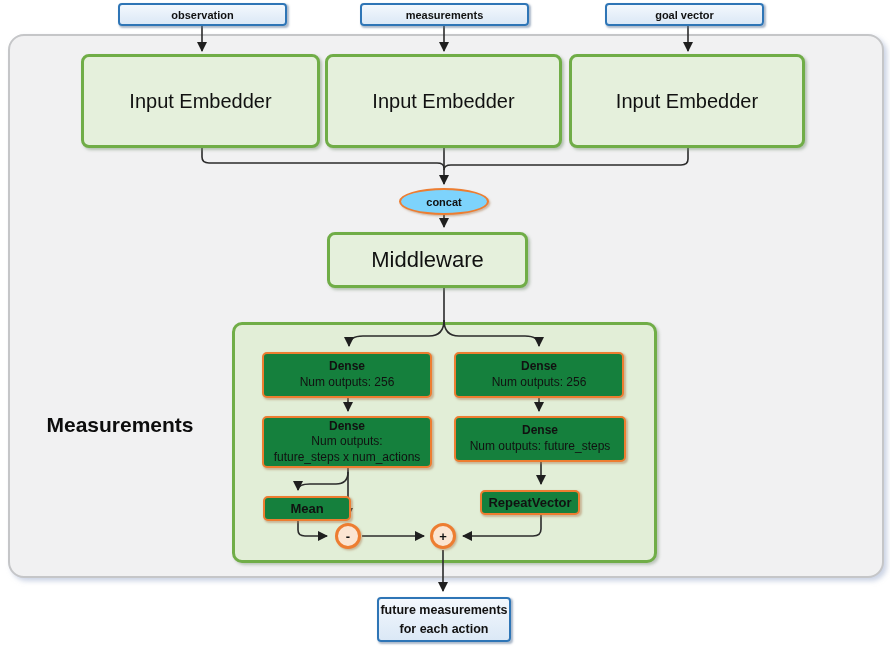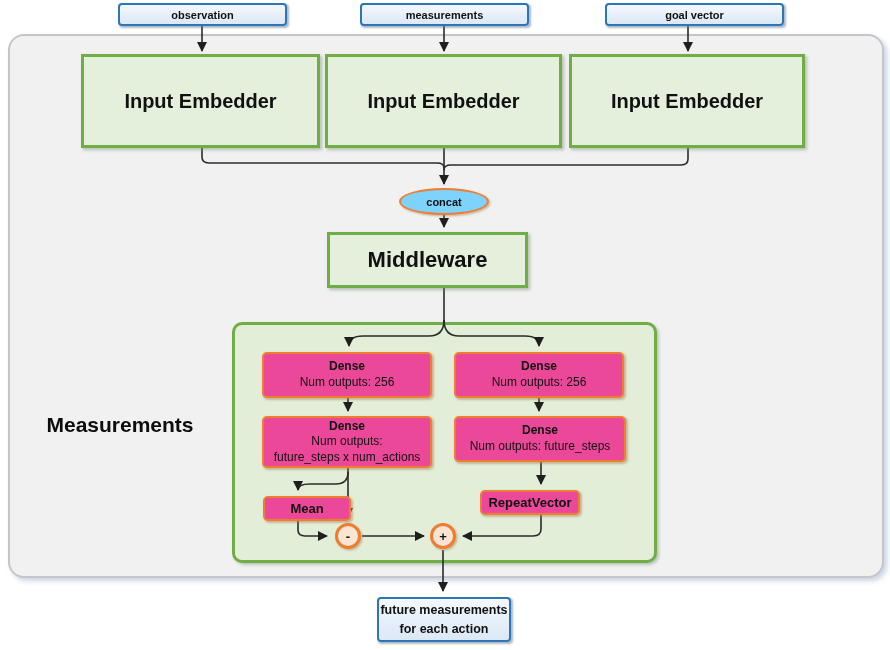--- a/index.html
+++ b/index.html
@@ -29,28 +29,28 @@
 
   
   .node{display:flex;align-items:center;justify-content:center;text-align:center;}
   .blue-box{
     border:2px solid #2e75b6;border-radius:4px;
     background:linear-gradient(180deg,#f3f8fd 0%,#dbe8f6 100%);
     font-weight:bold;font-size:11px;
     box-shadow:1.5px 1.5px 2px rgba(90,115,150,.5);
   }
   .green-box{
-    border:3px solid #70ad47;border-radius:0;
+    border:3px solid #70ad47;border-radius:8px;
     background:#e5f0dc;
-    font-weight:bold;font-size:20px;
+    font-weight:normal;font-size:20px;
     box-shadow:2px 2px 3px rgba(120,145,115,.5);
   }
   .orange-box{
     border:2px solid #ed7d31;border-radius:5px;
-    background:#ec4899;
+    background:#15803d;
     box-shadow:1.5px 1.5px 2px rgba(175,130,90,.5);
   }
   .dense{flex-direction:column;line-height:1.3;font-size:12px;}
   .dense .t{font-weight:bold;}
   .op-circle{
     border:3px solid #ed7d31;border-radius:50%;
     background:#fbe5d2;
     font-weight:bold;font-size:13px;line-height:1;
     box-shadow:1.5px 1.5px 2px rgba(175,130,90,.5);
   }
@@ -116,21 +116,21 @@
       <path d="M443 550 V591" marker-end="url(#ah)"></path>
     </g>
   </svg>
 
   <div class="abs node blue-box" style="left:118px;top:3px;width:169px;height:23px;">
     <span>observation</span>
   </div>
   <div class="abs node blue-box" style="left:360px;top:3px;width:169px;height:23px;">
     <span>measurements</span>
   </div>
-  <div class="abs node blue-box" style="left:605px;top:3px;width:179px;height:23px;">
+  <div class="abs node blue-box" style="left:605px;top:3px;width:159px;height:23px;">
     <span>goal vector</span>
   </div>
 
   <div class="abs node green-box" style="left:81px;top:54px;width:239px;height:94px;">
     <span>Input Embedder</span>
   </div>
   <div class="abs node green-box" style="left:325px;top:54px;width:237px;height:94px;">
     <span>Input Embedder</span>
   </div>
   <div class="abs node green-box" style="left:569px;top:54px;width:236px;height:94px;">

